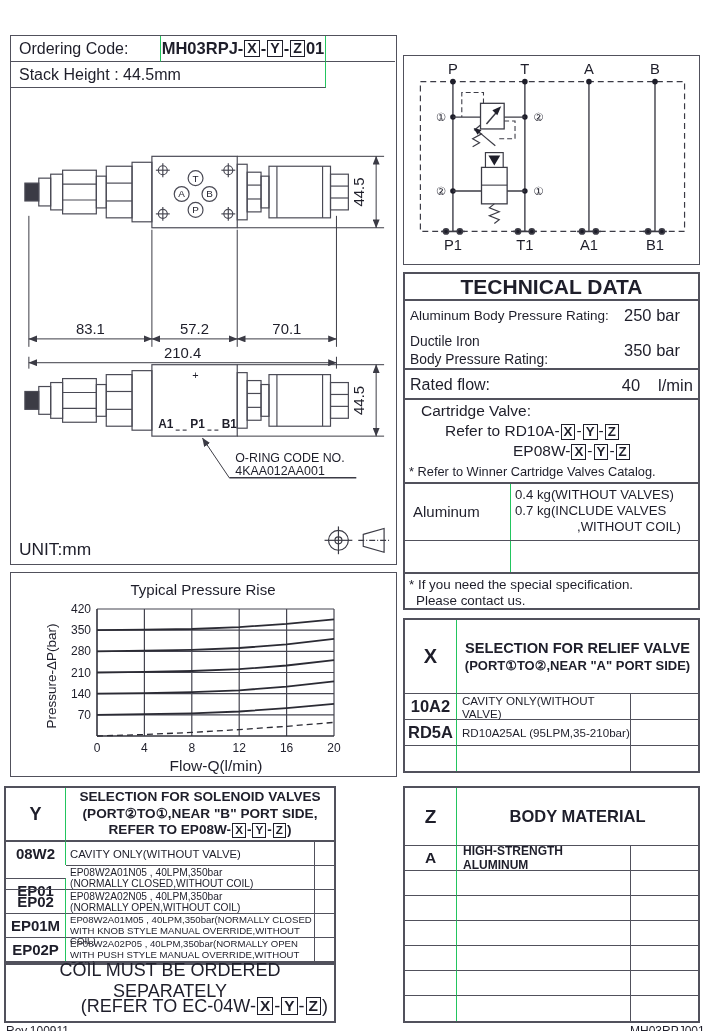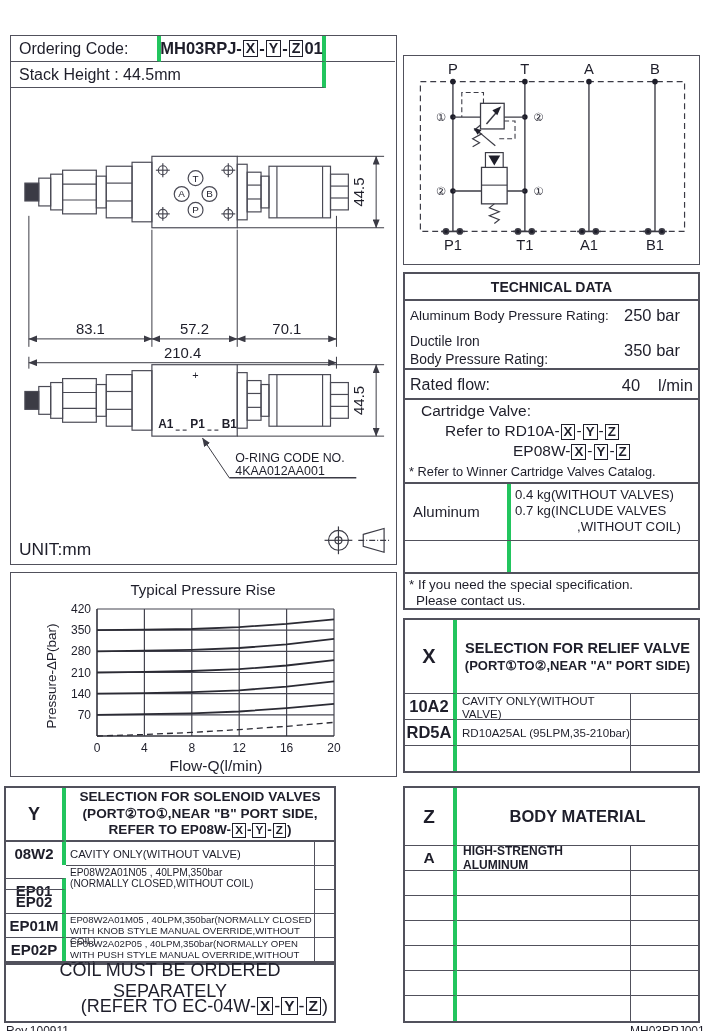--- a/index.html
+++ b/index.html
@@ -2,21 +2,21 @@
 <html><head>
 <meta charset="utf-8">
 <style>
   html,body{margin:0;padding:0;background:#fff;}
   body{font-family:"Liberation Sans", sans-serif;color:#1e1e2a;}
   #page{position:relative;width:713px;height:1031px;background:#fff;overflow:hidden;}
   .abs{position:absolute;}
   .box{position:absolute;border:2px solid #51515c;background:#fff;box-sizing:border-box;}
   .thinbox{position:absolute;border:1.5px solid #51515c;background:#fff;box-sizing:border-box;}
   .cell{position:absolute;box-sizing:border-box;}
-  .br{border-right:4px solid #22c55e;}
+  .br{border-right:1px solid #22c55e;}
   .bb{border-bottom:1px solid #51515c;}
   .bt{border-top:1px solid #51515c;}
   .bl{border-left:1px solid #51515c;}
   .bb2{border-bottom:2px solid #51515c;}
   .bt2{border-top:2px solid #51515c;}
   .bold{font-weight:bold;}
   .ctr{display:flex;align-items:center;justify-content:center;text-align:center;}
   .vctr{display:flex;align-items:center;}
   .boxletter{display:inline-block;border:1.5px solid #1e1e2a;padding:0 2px;font-weight:bold;
              line-height:1.05;font-size:0.86em;margin:0 1px;}
@@ -248,21 +248,21 @@
       <g fill="#1e1e2a" font-size="15" text-anchor="middle">
         <text x="49" y="197">P1</text>
         <text x="122" y="197">T1</text>
         <text x="187" y="197">A1</text>
         <text x="254" y="197">B1</text>
       </g>
     </svg>
   </div>
 
   <div class="box" style="left:403px;top:272px;width:297px;height:338px;">
-    <div class="cell bb2 ctr bold" style="left:0;top:0;width:293px;height:27px;font-size:14px;">TECHNICAL DATA</div>
+    <div class="cell bb2 ctr bold" style="left:0;top:0;width:293px;height:27px;font-size:21px;">TECHNICAL DATA</div>
     <div class="cell vctr" style="left:0;top:27px;width:205px;height:29px;padding-left:5px;font-size:13.5px;">Aluminum Body Pressure Rating:</div>
     <div class="cell ctr" style="left:203px;top:27px;width:88px;height:29px;font-size:16.5px;">250 bar</div>
     <div class="cell bb2" style="left:0;top:56px;width:293px;height:40px;">
       <div style="padding:3px 0 0 5px;font-size:13.8px;line-height:1.3;">
         <div>Ductile Iron</div>
         <div>Body Pressure Rating:</div>
       </div>
       <div class="cell ctr" style="left:203px;top:0;width:88px;height:40px;font-size:16.5px;">350 bar</div>
     </div>
     <div class="cell bb2" style="left:0;top:96px;width:293px;height:30px;">
@@ -366,20 +366,24 @@
     <div class="cell bt bl" style="left:308px;top:53px;width:20px;height:24px;"></div>
 
     <div class="cell br bt ctr bold" style="left:0;top:90px;width:60px;height:24px;font-size:15px;">EP01</div>
     <div class="cell bt" style="left:60px;top:77px;width:248px;height:24px;padding:1px 0 0 4px;font-size:10.2px;line-height:1.08;">
       <div>EP08W2A01N05 , 40LPM,350bar</div>
       <div>(NORMALLY CLOSED,WITHOUT COIL)</div>
     </div>
     <div class="cell bt bl" style="left:308px;top:77px;width:20px;height:24px;"></div>
 
     <div class="cell br bt ctr bold" style="left:0;top:101px;width:60px;height:24px;font-size:15px;">EP02</div>
+    <div class="cell bt" style="left:60px;top:101px;width:248px;height:24px;padding:1px 0 0 4px;font-size:10.2px;line-height:1.08;">
+      <div>EP08W2A02N05 , 40LPM,350bar</div>
+      <div>(NORMALLY OPEN,WITHOUT COIL)</div>
+    </div>
     <div class="cell bt bl" style="left:308px;top:101px;width:20px;height:24px;"></div>
 
     <div class="cell br bt ctr bold" style="left:0;top:125px;width:60px;height:24px;font-size:15px;">EP01M</div>
     <div class="cell bt" style="left:60px;top:125px;width:248px;height:24px;padding:1px 0 0 4px;font-size:9.6px;line-height:1.12;">
       <div>EP08W2A01M05 , 40LPM,350bar(NORMALLY CLOSED</div>
       <div>WITH KNOB STYLE MANUAL OVERRIDE,WITHOUT COIL)</div>
     </div>
     <div class="cell bt bl" style="left:308px;top:125px;width:20px;height:24px;"></div>
 
     <div class="cell br bt ctr bold" style="left:0;top:149px;width:60px;height:24px;font-size:15px;">EP02P</div>

